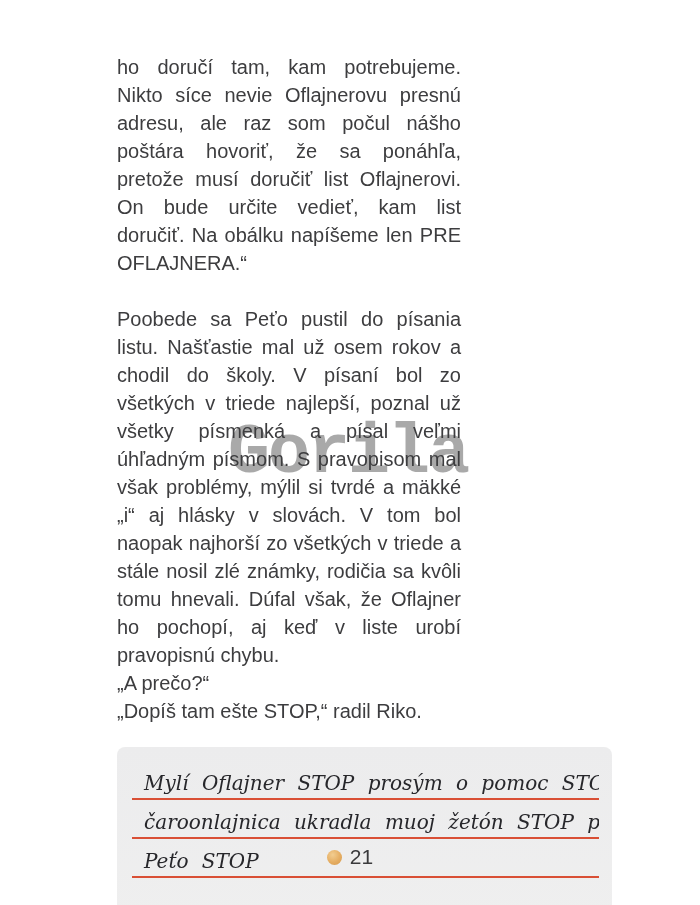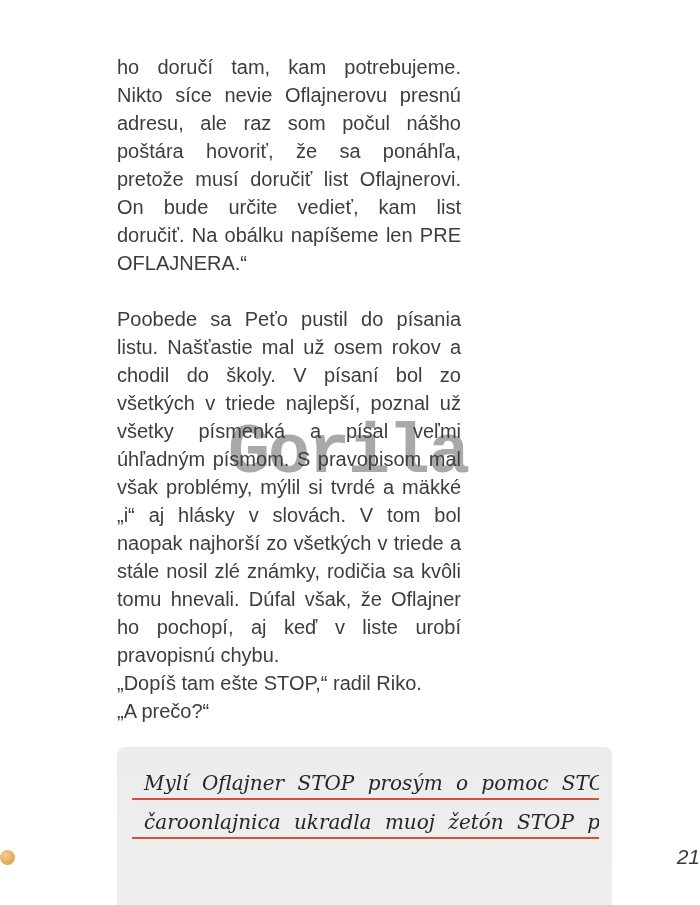--- a/index.html
+++ b/index.html
@@ -81,24 +81,23 @@
     height: 42px;
   }
   
   .footer {
     position: absolute;
     left: 0;
     right: 0;
     top: 845px;
     z-index: 1;
     display: flex;
-    justify-content: space-between;
+    justify-content: center;
     align-items: center;
     gap: 8px;
-    font-style: italic;
   }
   .coin {
     display: inline-block;
     width: 15px;
     height: 15px;
     border-radius: 50%;
     background: radial-gradient(circle at 38% 32%, #f2cd90 0%, #e5ad62 55%, #d59a4e 100%);
   }
   .page-num {
     font-size: 21px;
@@ -111,29 +110,30 @@
 <div class="page">
 
   <div class="watermark">Gorila</div>
 
   <div class="content">
 
     <p class="justify gap-after">ho doručí tam, kam potrebujeme. Nikto síce nevie Oflajnerovu presnú adresu, ale raz som počul nášho poštára hovoriť, že sa ponáhľa, pretože musí doručiť list Oflajnerovi. On bude určite vedieť, kam list doručiť. Na obálku napíšeme len PRE OFLAJNERA.“</p>
 
     <p class="justify">Poobede sa Peťo pustil do písania listu. Našťastie mal už osem rokov a chodil do školy. V písaní bol zo všetkých v triede najlepší, poznal už všetky písmenká a písal veľmi úhľadným písmom. S pravopisom mal však problémy, mýlil si tvrdé a mäkké „i“ aj hlásky v slovách. V tom bol naopak najhorší zo všetkých v triede a stále nosil zlé známky, rodičia sa kvôli tomu hnevali. Dúfal však, že Oflajner ho pochopí, aj keď v liste urobí pravopisnú chybu.</p>
 
+    <p>„A prečo?“</p>
+
     <p>„Dopíš tam ešte STOP,“ radil Riko.</p>
-
-    <p>„A prečo?“</p>
 
 
 
     <div class="letter-box">
       <div class="letter-line">Mylí Oflajner STOP prosým o pomoc STOP zlá</div>
       <div class="letter-line">čaroonlajnica ukradla muoj žetón STOP potrebujem</div>
+      <div class="letter-line">Peťo STOP</div>
     </div>
 
   </div>
 
   <div class="footer">
     <span class="coin"></span>
     <span class="page-num">21</span>
   </div>
 
 </div>

